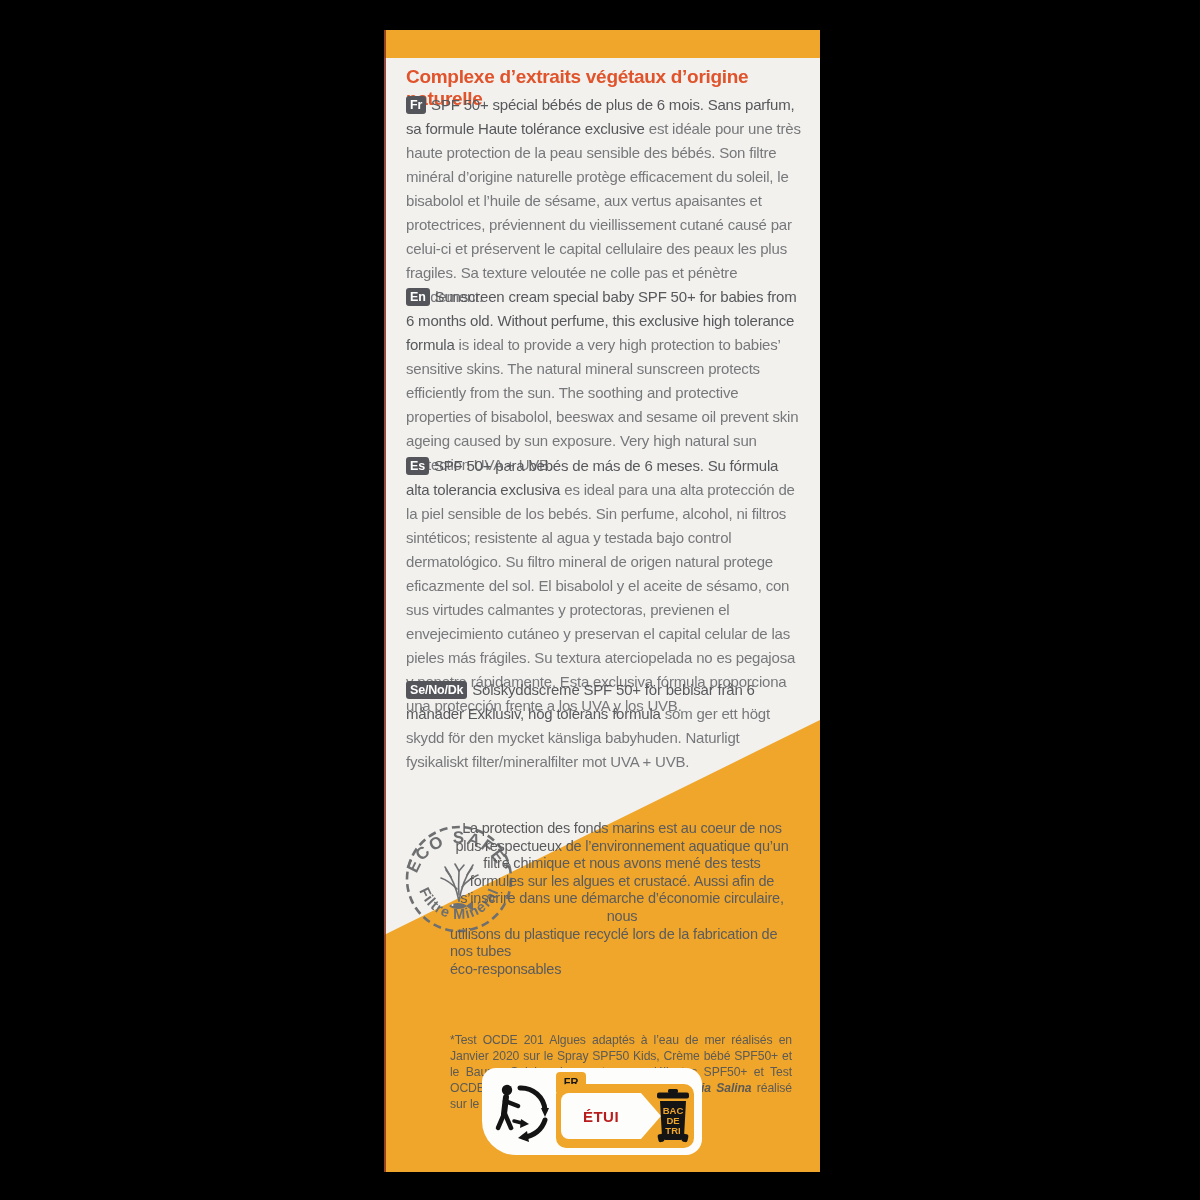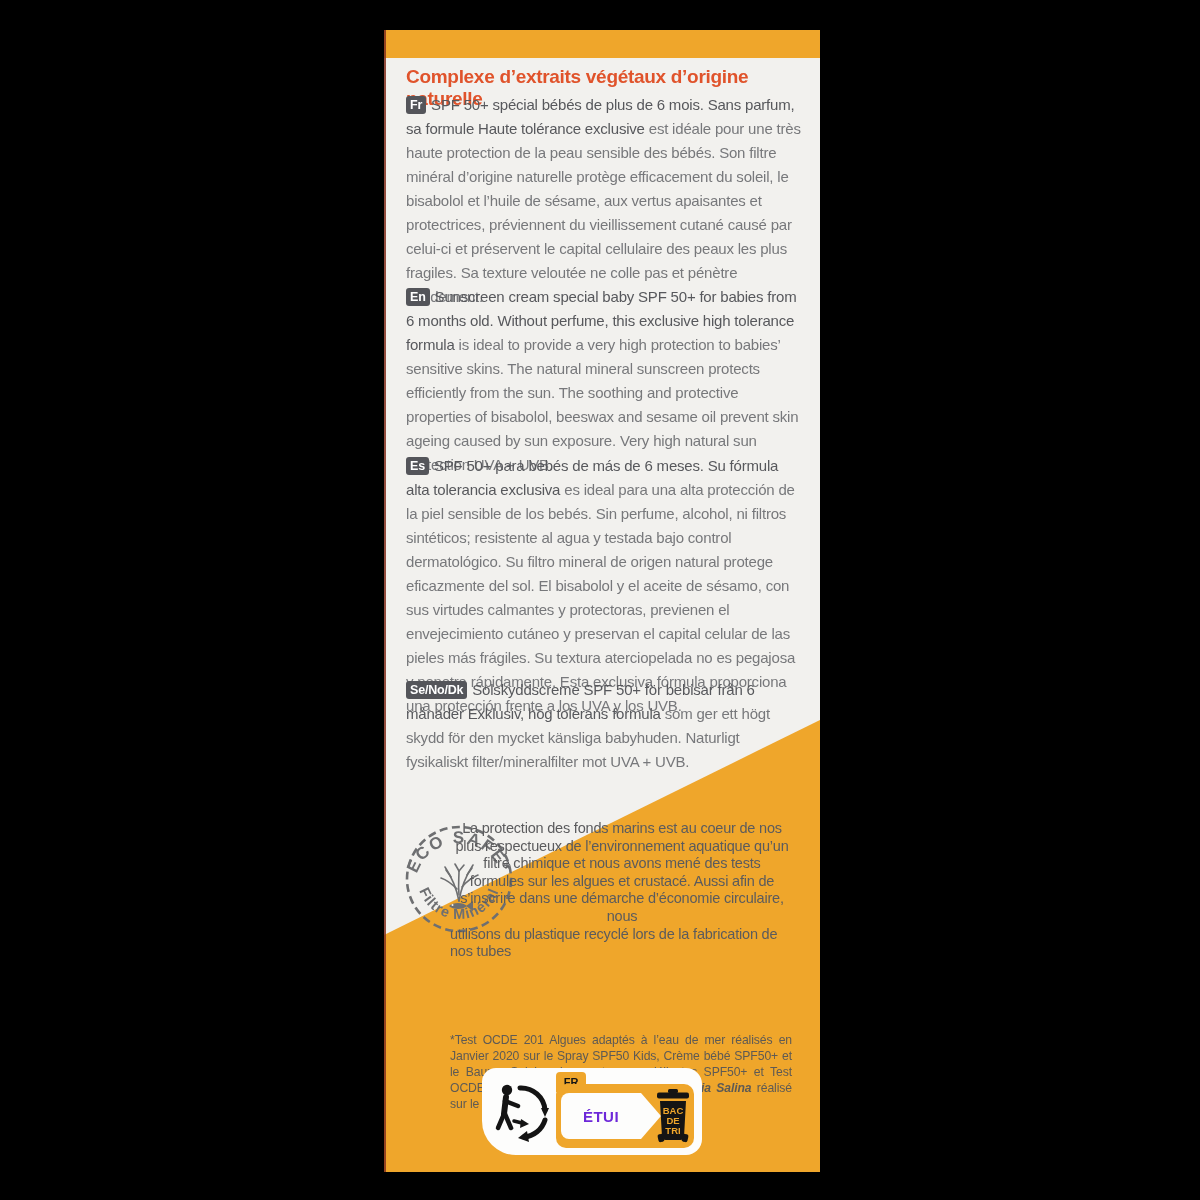--- a/index.html
+++ b/index.html
@@ -28,21 +28,21 @@
   .stamp{position:absolute;left:17px;top:791px;}
   .recycle{position:absolute;left:98px;top:1038px;width:220px;height:87px;background:#FDFDFC;
            border-radius:14px 16px 16px 34px;}
   .triman{position:absolute;left:8px;top:12px;}
   .fr-tab{position:absolute;left:74px;top:4px;width:30px;height:20px;background:#EFA62B;
           border-radius:4px 4px 0 0;color:#141414;font-weight:bold;font-size:11px;
           text-align:center;line-height:20px;}
   .ybox{position:absolute;left:74px;top:16px;width:138px;height:64px;background:#EFA62B;border-radius:10px;}
   .band{position:absolute;left:5px;top:9px;width:80px;height:46px;background:#FDFDFC;
         border-radius:8px 0 0 8px;display:flex;align-items:center;justify-content:center;
-        font-weight:bold;font-size:15px;color:#6d28d9;letter-spacing:.5px;}
+        font-weight:bold;font-size:15px;color:#b91c1c;letter-spacing:.5px;}
   .band-tip{position:absolute;left:85px;top:9px;width:0;height:0;border-top:23px solid transparent;
             border-bottom:23px solid transparent;border-left:20px solid #FDFDFC;}
   .bin{position:absolute;left:99px;top:5px;}
 </style>
 </head>
 <body>
 
 <div class="stage">
   <div class="panel">
     <div class="topbar"></div>
@@ -90,20 +90,21 @@
       </g>
     </svg>
 
     <div class="eco-lines">
       <div class="c">La protection des fonds marins est au coeur de nos</div>
       <div class="c">plus respectueux de l’environnement aquatique qu’un</div>
       <div class="c">filtre chimique et nous avons mené des tests</div>
       <div class="c">formules sur les algues et crustacé. Aussi afin de</div>
       <div class="c">s’inscrire dans une démarche d’économie circulaire, nous</div>
       <div class="l">utilisons du plastique recyclé lors de la fabrication de nos tubes</div>
+      <div class="l">éco-responsables</div>
     </div>
 
     <div class="footnote"><span>*Test OCDE 201 Algues adaptés à l’eau de mer réalisés en Janvier 2020 sur le Spray SPF50 Kids, Crème bébé SPF50+ et le Baume Solaire visage et zones délicates SPF50+ et Test OCDE 202 adapté à l’eau de mer sur </span><span class="it">Artemia Salina</span><span> réalisé sur le Spray SPF50 Adulte en décembre 2020.</span></div>
 
     <div class="recycle">
       <svg class="triman" width="64" height="64" viewBox="0 0 64 64">
         <g stroke="#141414" fill="none" stroke-linecap="round">
           <circle cx="17" cy="10" r="5.2" fill="#141414" stroke="none"></circle>
           <path d="M16,17 L14,34" stroke-width="6"></path>
           <path d="M15,21 L28,26" stroke-width="4.5"></path>

